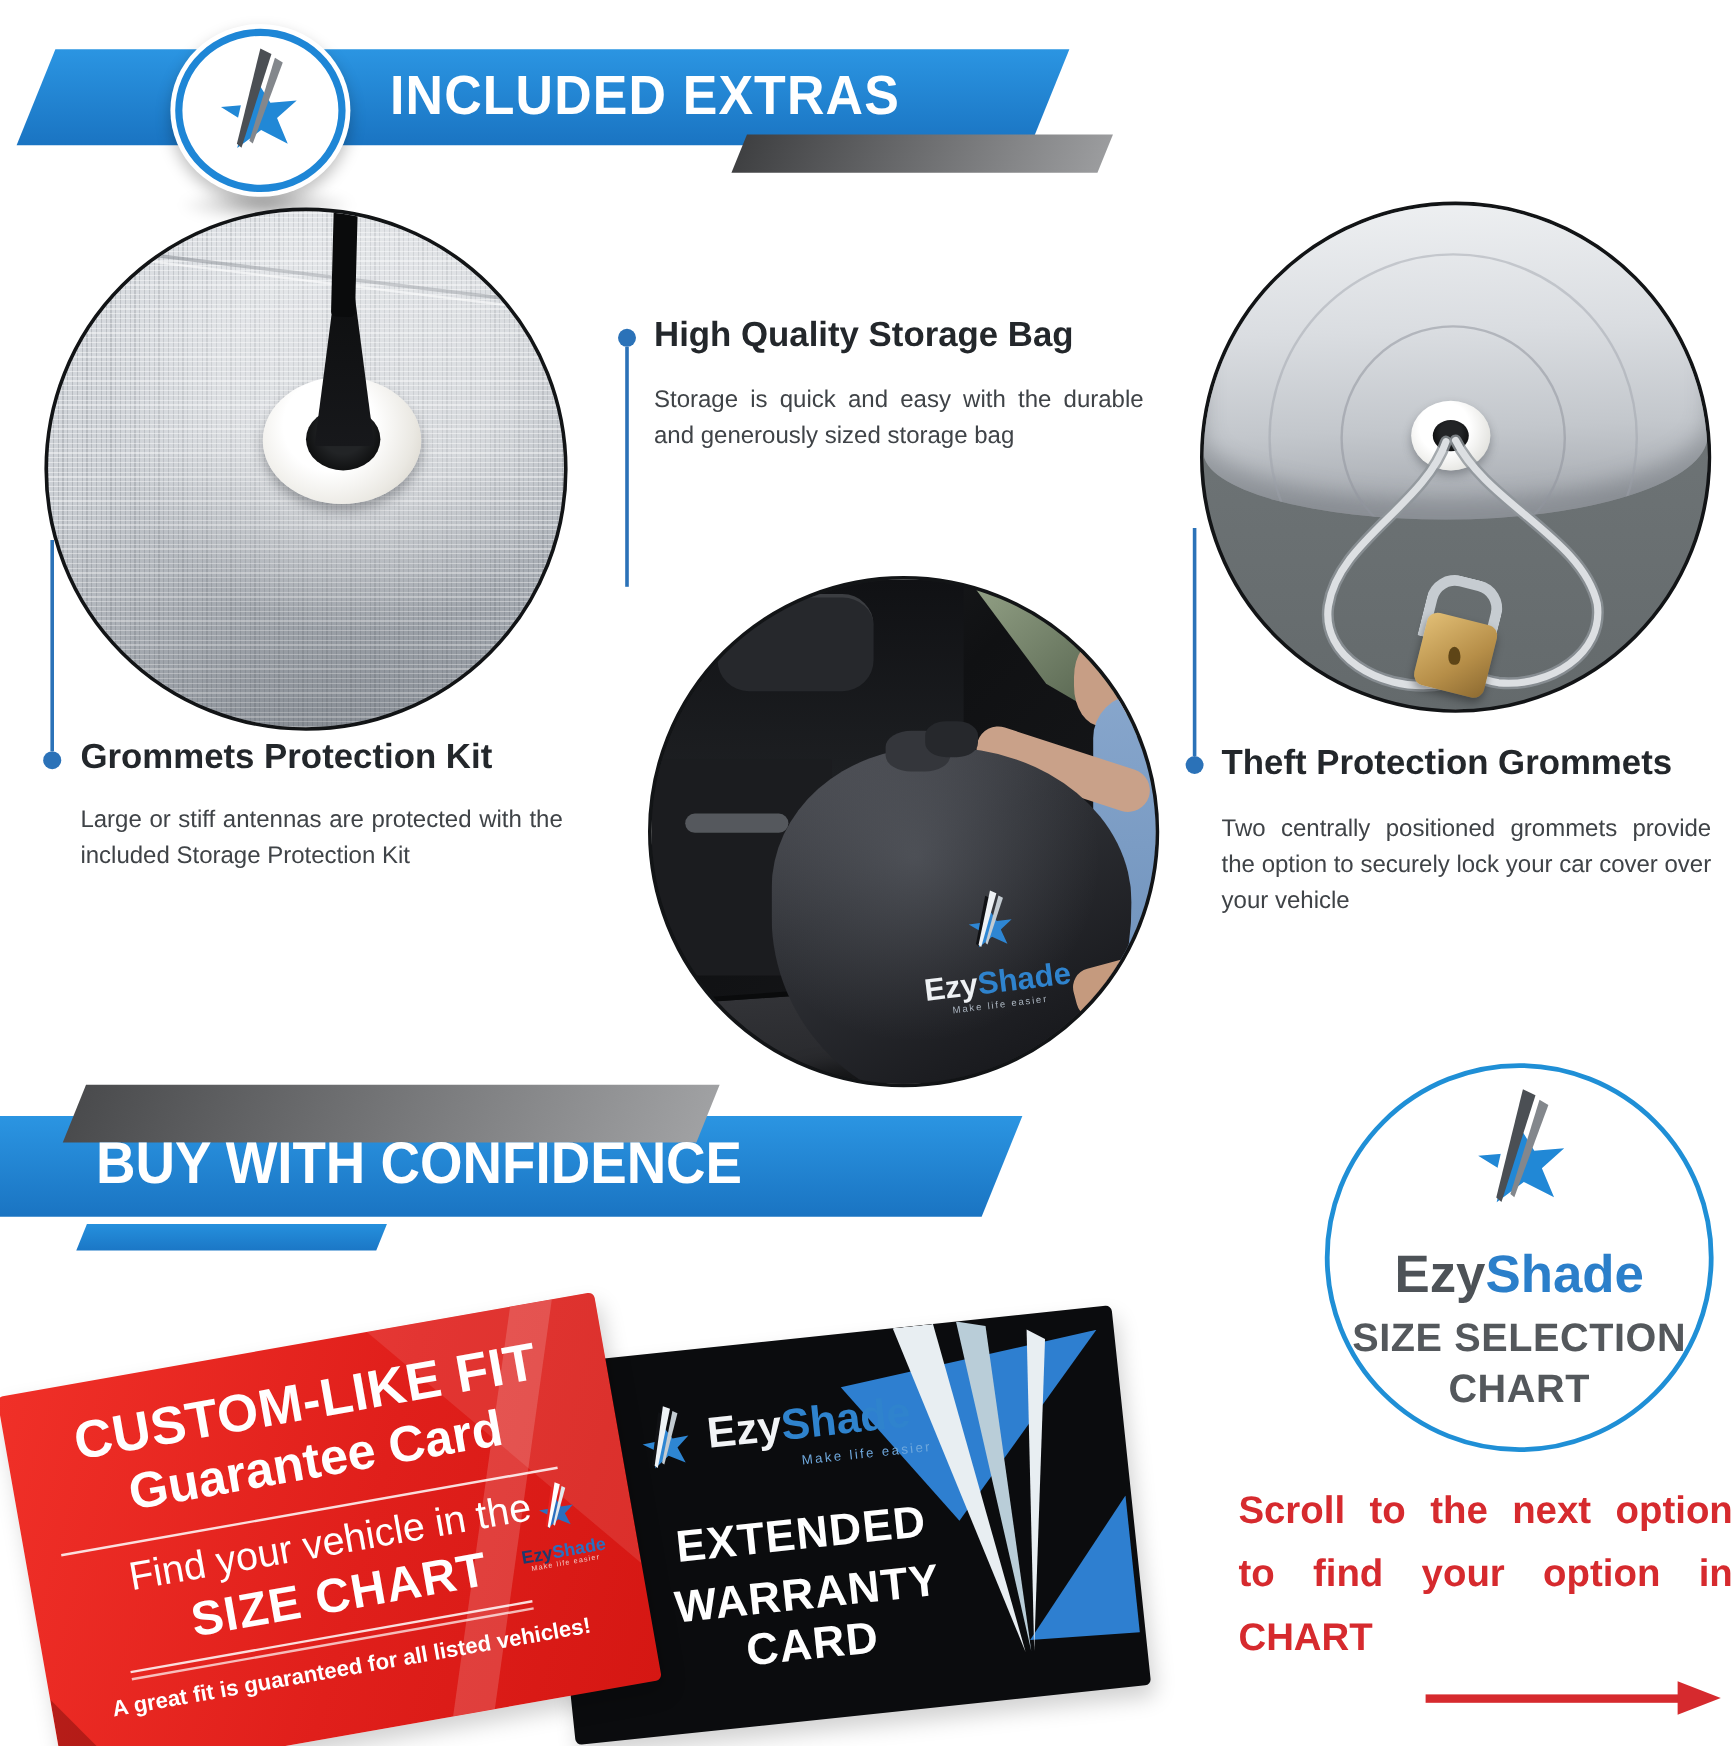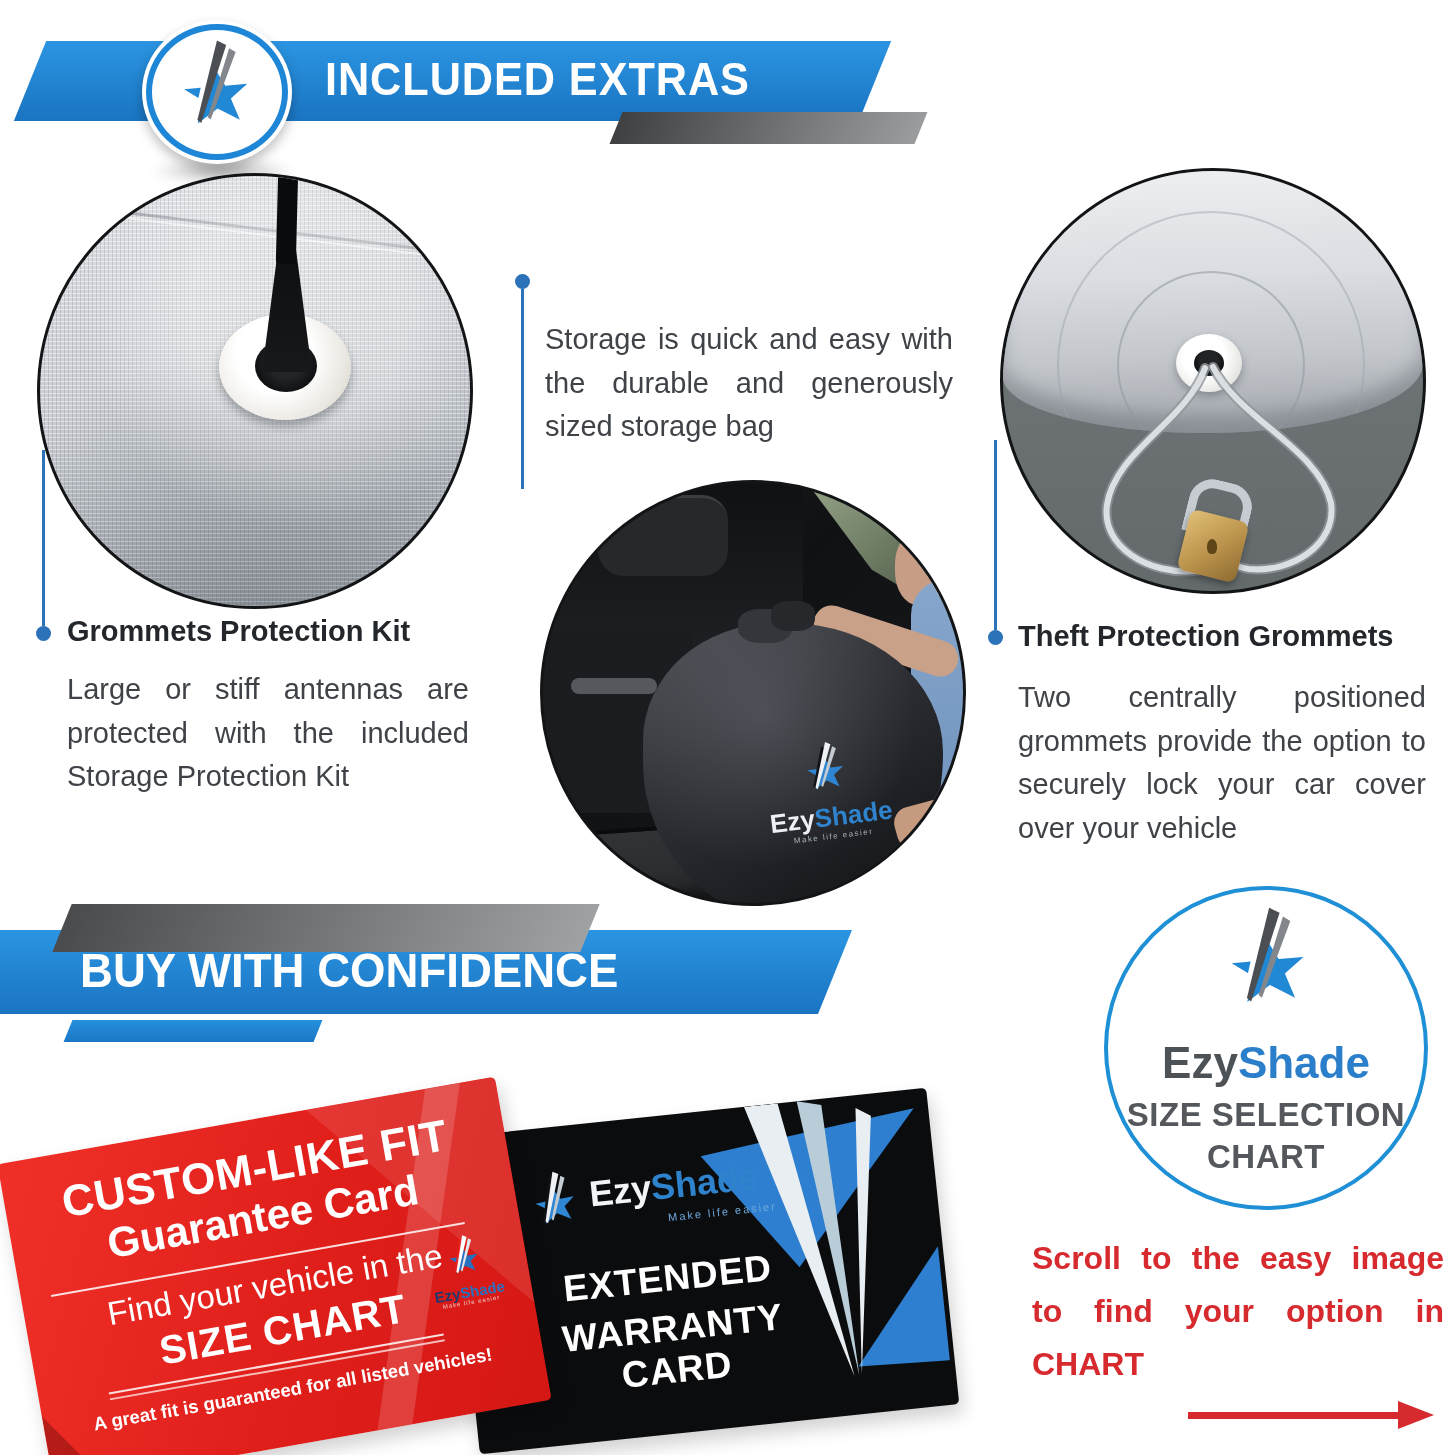--- a/index.html
+++ b/index.html
@@ -112,21 +112,21 @@
 
   
   .feature-bullet{width:15px;height:15px;border-radius:50%;background:var(--bullet-blue);z-index:3;}
   .b-antenna{left:36px;top:626px;} .b-storage{left:515px;top:274px;} .b-grommet{left:988px;top:630px;}
   .connector{width:3px;background:var(--bullet-blue);z-index:1;}
   .c-antenna{left:42px;top:450px;height:176px;}
   .c-storage{left:521px;top:289px;height:200px;}
   .c-grommet{left:994px;top:440px;height:190px;}
   .feature-title{font-size:29px;font-weight:700;color:var(--heading-dark);white-space:nowrap;}
   .t-antenna{left:67px;top:615px;} .t-storage{left:545px;top:263px;} .t-grommet{left:1018px;top:620px;}
-  .feature-body{font-size:29px;line-height:1.5;color:var(--body-gray);text-align:justify;}
+  .feature-body{font-size:20px;line-height:1.5;color:var(--body-gray);text-align:justify;}
   .p-antenna{left:67px;top:668px;width:402px;}
   .p-storage{left:545px;top:318px;width:408px;}
   .p-grommet{left:1018px;top:676px;width:408px;}
 
   
   .buy-blue{left:-45px;top:930px;width:880px;height:84px;z-index:1;
     background:linear-gradient(180deg,var(--banner-blue-top),var(--banner-blue-bottom));transform:skewX(-22deg);}
   .buy-gray{left:62px;top:904px;width:528px;height:48px;z-index:3;
     background:linear-gradient(90deg,#4a4b4d,#a0a1a3);transform:skewX(-22deg);}
   .buy-small-blue{left:68px;top:1020px;width:250px;height:22px;z-index:1;
@@ -267,20 +267,21 @@
 
   <div class="abs connector c-antenna"></div>
   <div class="abs connector c-storage"></div>
   <div class="abs connector c-grommet"></div>
   <div class="abs feature-bullet b-antenna"></div>
   <div class="abs feature-bullet b-storage"></div>
   <div class="abs feature-bullet b-grommet"></div>
 
   <div class="abs feature-title t-antenna">Grommets Protection Kit</div>
   <div class="abs feature-body p-antenna">Large or stiff antennas are protected with the included Storage Protection Kit</div>
+  <div class="abs feature-title t-storage">High Quality Storage Bag</div>
   <div class="abs feature-body p-storage">Storage is quick and easy with the durable and generously sized storage bag</div>
   <div class="abs feature-title t-grommet">Theft Protection Grommets</div>
   <div class="abs feature-body p-grommet">Two centrally positioned grommets provide the option to securely lock your car cover over your vehicle</div>
 
   <div class="abs buy-blue"></div>
   <div class="abs buy-gray"></div>
   <div class="abs buy-small-blue"></div>
   <div class="abs buy-title">BUY WITH CONFIDENCE</div>
 
   <div class="abs badge-circle">
@@ -331,21 +332,21 @@
         <polygon class="gap" points="47,8 56,13 26,90 22,86"></polygon>
         <polygon class="st1" points="56,0 66,6 30,92 26,88"></polygon>
         <polygon class="st2" points="69,10 76,15 41,89 38,86"></polygon>
       </svg>
       <div class="g-print-brand"><span class="ezy">Ezy</span><span class="shade">Shade</span></div>
       <div class="g-print-tag">Make life easier</div>
     </div>
   </div>
 
   <div class="abs scroll-note">
-    <div class="note-line jl">Scroll to the easy image</div>
+    <div class="note-line jl">Scroll to the next option</div>
     <div class="note-line jl">to find your option in</div>
     <div class="note-line">CHART</div>
   </div>
   <div class="abs note-arrow">
     <div class="shaft"></div>
     <div class="head"></div>
   </div>
 
 </div>
 

